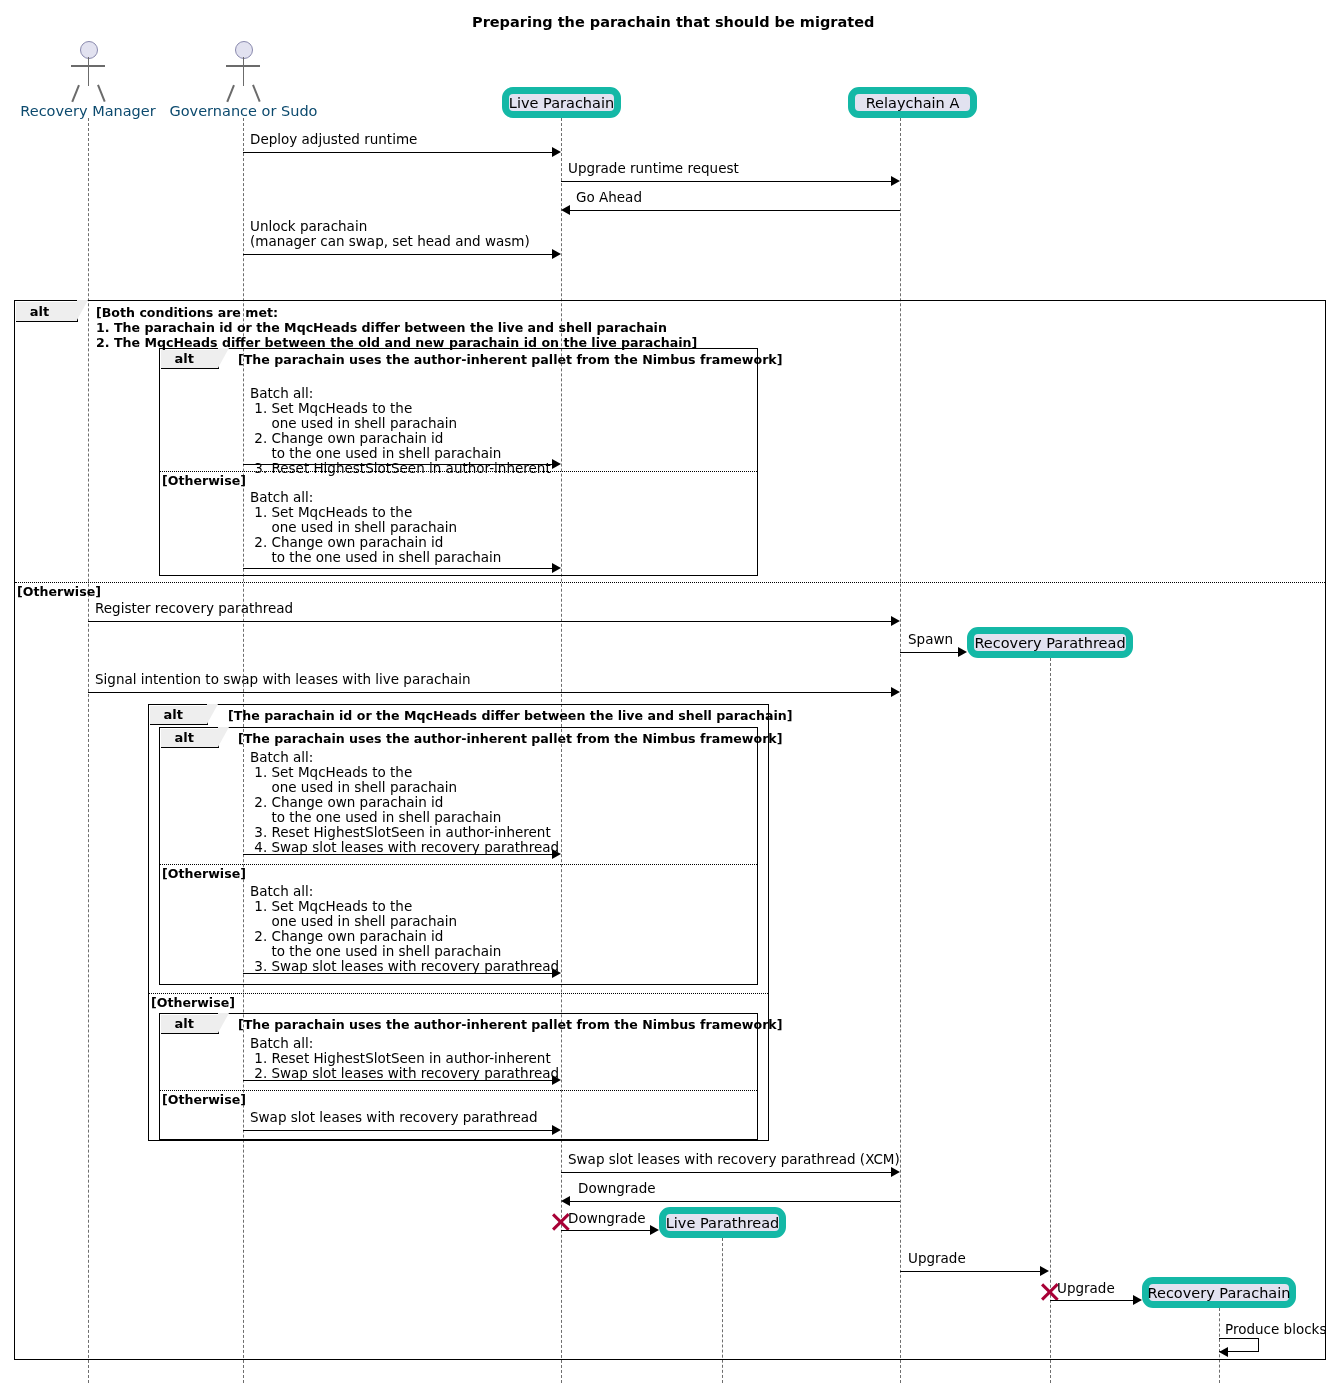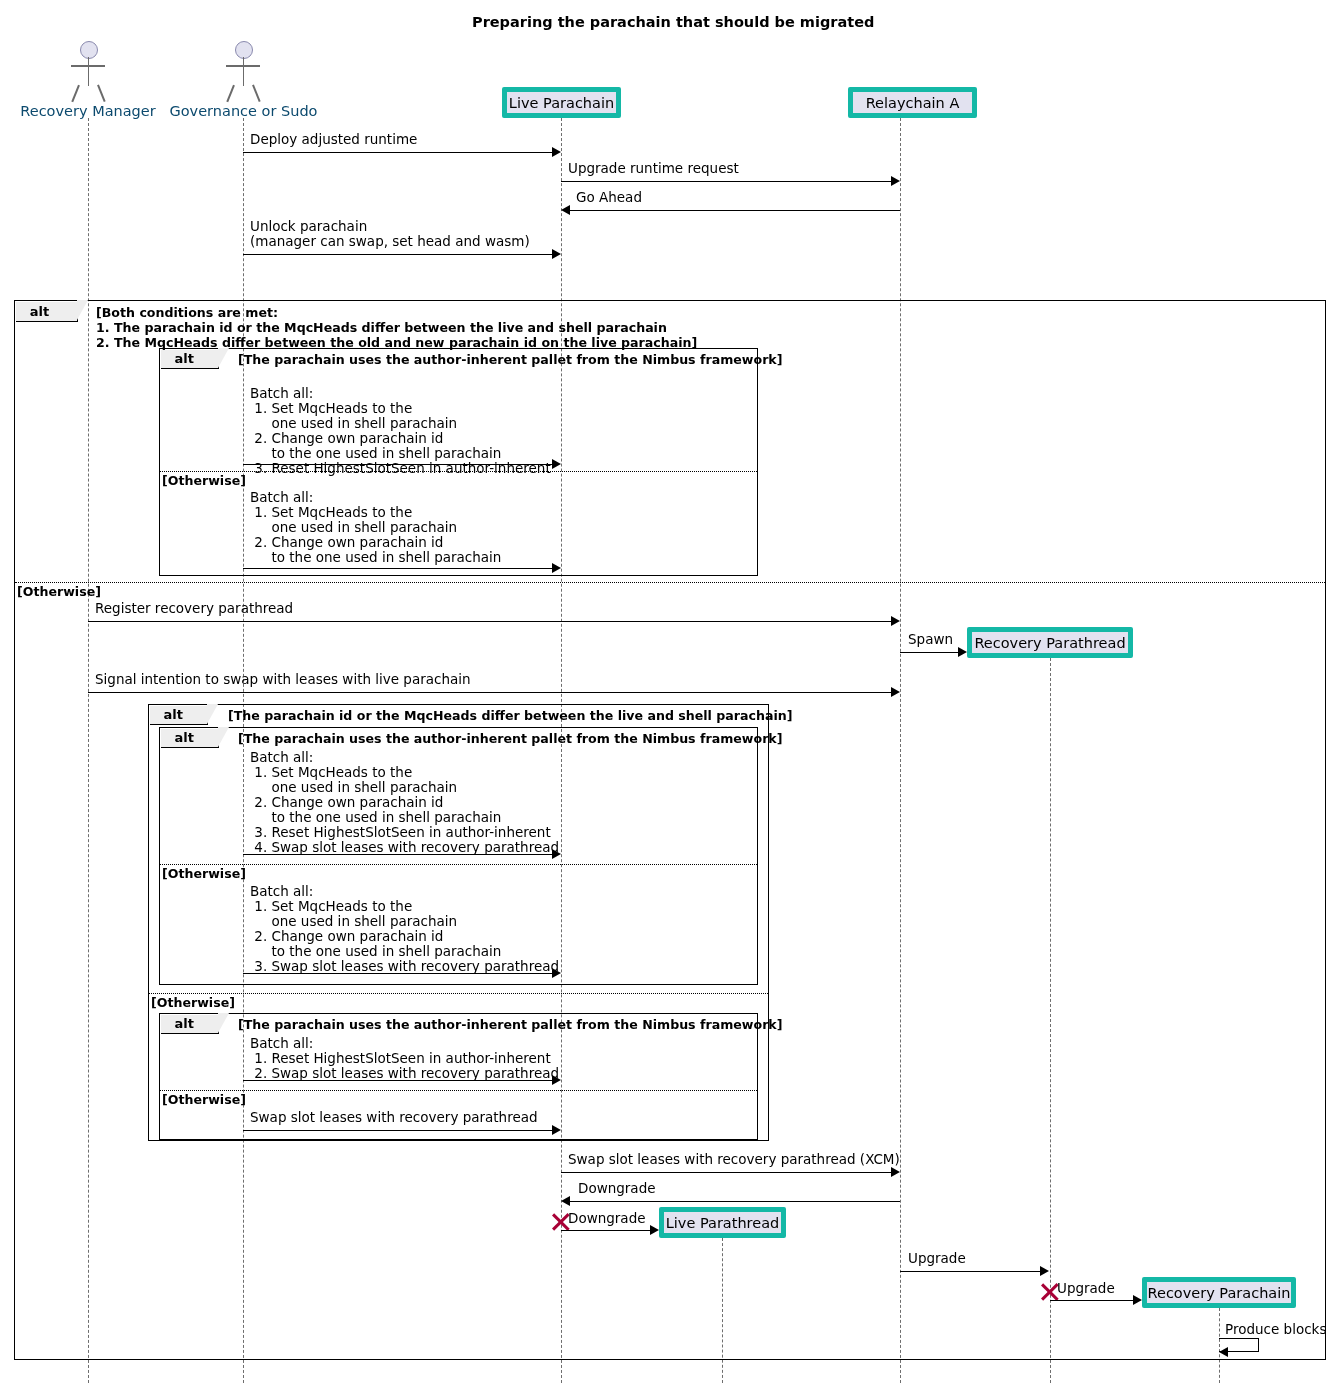--- a/index.html
+++ b/index.html
@@ -2,21 +2,21 @@
 <html><head>
 <meta charset="utf-8">
 <style>
   html,body{margin:0;padding:0;background:#ffffff;}
   body{font-family:"DejaVu Sans","Liberation Sans",sans-serif;}
   #diagram{position:relative;width:1340px;height:1383px;overflow:hidden;background:#fff;}
   .abs{position:absolute;}
   .ttl{font-weight:bold;font-size:14.5px;color:#000;white-space:nowrap;}
   .lifeline{position:absolute;width:0;border-left:1px dashed #6e6e6e;}
   .actor-label{position:absolute;font-size:14.5px;color:#0c4a6e;white-space:nowrap;text-align:center;}
-  .pbox{position:absolute;background:#E2E2F0;border:5px solid #14b8a6;border-radius:2px;
+  .pbox{position:absolute;background:#E2E2F0;border:7px solid #14b8a6;border-radius:11px;
         display:flex;align-items:center;justify-content:center;font-size:14.5px;color:#000;
         box-sizing:border-box;white-space:nowrap;}
   .msg-line{position:absolute;height:0;border-top:1.3px solid #000;}
   .arrow-r{position:absolute;width:0;height:0;border-top:5px solid transparent;
            border-bottom:5px solid transparent;border-left:9px solid #000;}
   .arrow-l{position:absolute;width:0;height:0;border-top:5px solid transparent;
            border-bottom:5px solid transparent;border-right:9px solid #000;}
   .msg-label{position:absolute;font-size:13.5px;color:#000;white-space:pre;line-height:15px;}
   .note{position:absolute;background:#FEFECE;border:1px solid #A0A070;font-size:13.5px;
         color:#000;box-sizing:border-box;padding:4px 8px;white-space:nowrap;}

